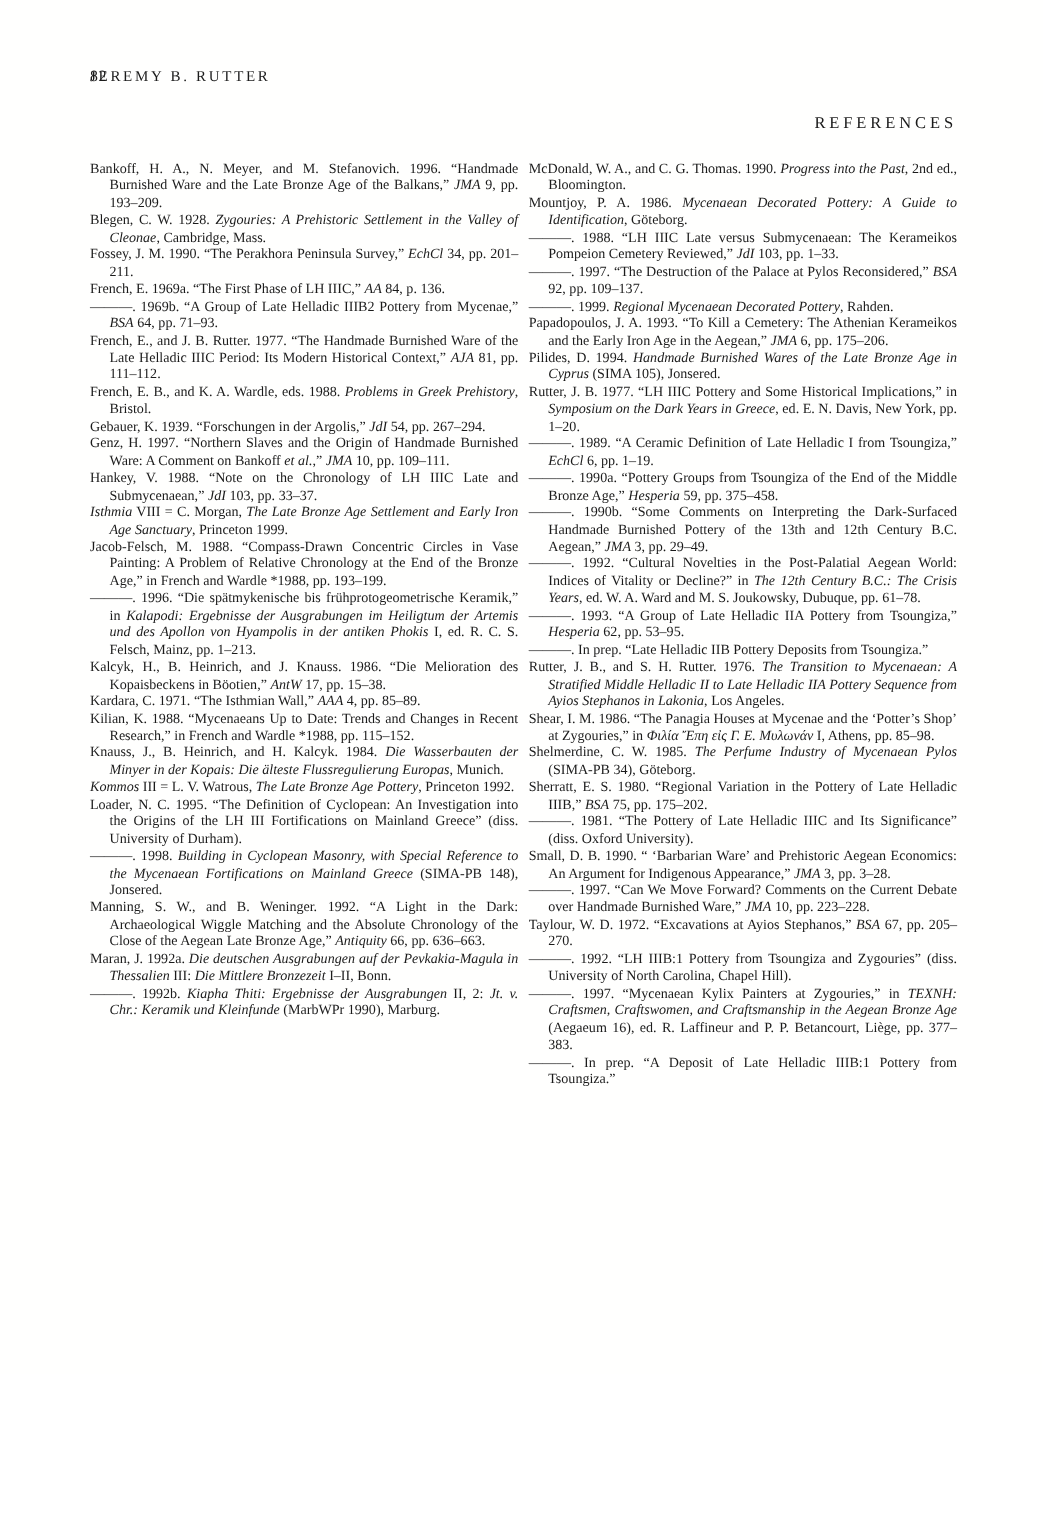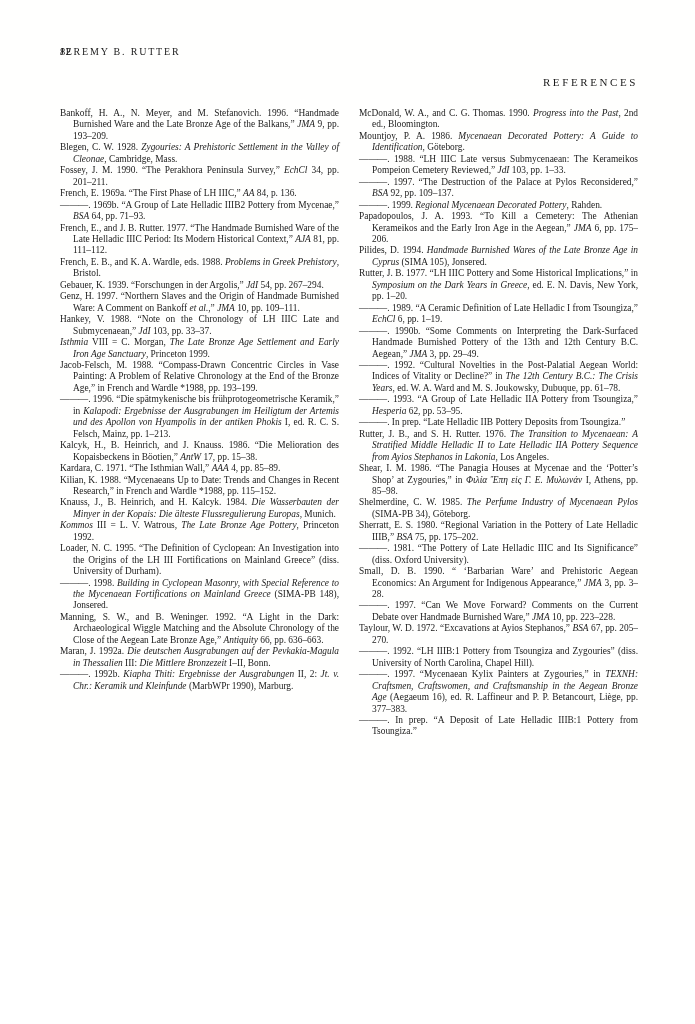--- a/index.html
+++ b/index.html
@@ -22,21 +22,21 @@
   .runhead {
     display: block; text-align: left;
     font-size: 10px; letter-spacing: 1.8px;
   }
   .sectitle {
     text-align: right;
     font-size: 11px;
     letter-spacing: 2.6px;
     margin: 16px 0 20px 0;
   }
-  .cols { display: flex; gap: 20px; }
+  .cols { display: flex; gap: 7px; }
   .col { flex: 1 1 0; min-width: 0; }
   .entry {
     margin: 0;
     font-size: 9.4px;
     line-height: 11.45px;
     text-align: justify;
     text-indent: -13px;
     padding-left: 13px;
     hyphens: auto;
     -webkit-hyphens: auto;
@@ -83,20 +83,21 @@
     <div class="col" id="col-right">
         <p class="entry">McDonald, W. A., and C. G. Thomas. 1990. <i>Progress into the Past</i>, 2nd ed., Bloomington.</p>
         <p class="entry">Mountjoy, P. A. 1986. <i>Mycenaean Decorated Pottery: A Guide to Identification</i>, Göteborg.</p>
         <p class="entry">———. 1988. “LH IIIC Late versus Submycenaean: The Kerameikos Pompeion Cemetery Reviewed,” <i>JdI</i> 103, pp. 1–33.</p>
         <p class="entry">———. 1997. “The Destruction of the Palace at Pylos Reconsidered,” <i>BSA</i> 92, pp. 109–137.</p>
         <p class="entry">———. 1999. <i>Regional Mycenaean Decorated Pottery</i>, Rahden.</p>
         <p class="entry">Papadopoulos, J. A. 1993. “To Kill a Cemetery: The Athenian Kerameikos and the Early Iron Age in the Aegean,” <i>JMA</i> 6, pp. 175–206.</p>
         <p class="entry">Pilides, D. 1994. <i>Handmade Burnished Wares of the Late Bronze Age in Cyprus</i> (SIMA 105), Jonsered.</p>
         <p class="entry">Rutter, J. B. 1977. “LH IIIC Pottery and Some Historical Implications,” in <i>Symposium on the Dark Years in Greece</i>, ed. E. N. Davis, New York, pp. 1–20.</p>
         <p class="entry">———. 1989. “A Ceramic Definition of Late Helladic I from Tsoungiza,” <i>EchCl</i> 6, pp. 1–19.</p>
+        <p class="entry">———. 1990a. “Pottery Groups from Tsoungiza of the End of the Middle Bronze Age,” <i>Hesperia</i> 59, pp. 375–458.</p>
         <p class="entry">———. 1990b. “Some Comments on Interpreting the Dark-Surfaced Handmade Burnished Pottery of the 13th and 12th Century B.C. Aegean,” <i>JMA</i> 3, pp. 29–49.</p>
         <p class="entry">———. 1992. “Cultural Novelties in the Post-Palatial Aegean World: Indices of Vitality or Decline?” in <i>The 12th Century B.C.: The Crisis Years</i>, ed. W. A. Ward and M. S. Joukowsky, Dubuque, pp. 61–78.</p>
         <p class="entry">———. 1993. “A Group of Late Helladic IIA Pottery from Tsoungiza,” <i>Hesperia</i> 62, pp. 53–95.</p>
         <p class="entry">———. In prep. “Late Helladic IIB Pottery Deposits from Tsoungiza.”</p>
         <p class="entry">Rutter, J. B., and S. H. Rutter. 1976. <i>The Transition to Mycenaean: A Stratified Middle Helladic II to Late Helladic IIA Pottery Sequence from Ayios Stephanos in Lakonia</i>, Los Angeles.</p>
         <p class="entry">Shear, I. M. 1986. “The Panagia Houses at Mycenae and the ‘Potter’s Shop’ at Zygouries,” in <i>Φιλία Ἔπη εἰς Γ. Ε. Μυλωνάν</i> I, Athens, pp. 85–98.</p>
         <p class="entry">Shelmerdine, C. W. 1985. <i>The Perfume Industry of Mycenaean Pylos</i> (SIMA-PB 34), Göteborg.</p>
         <p class="entry">Sherratt, E. S. 1980. “Regional Variation in the Pottery of Late Helladic IIIB,” <i>BSA</i> 75, pp. 175–202.</p>
         <p class="entry">———. 1981. “The Pottery of Late Helladic IIIC and Its Significance” (diss. Oxford University).</p>
         <p class="entry">Small, D. B. 1990. “ ‘Barbarian Ware’ and Prehistoric Aegean Economics: An Argument for Indigenous Appearance,” <i>JMA</i> 3, pp. 3–28.</p>

